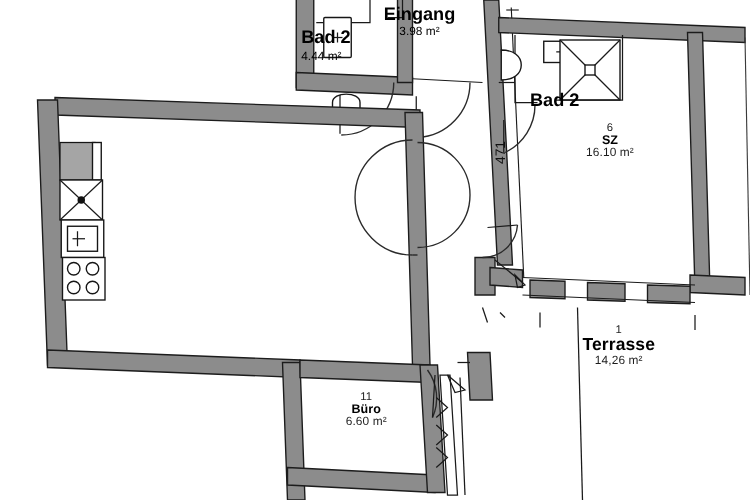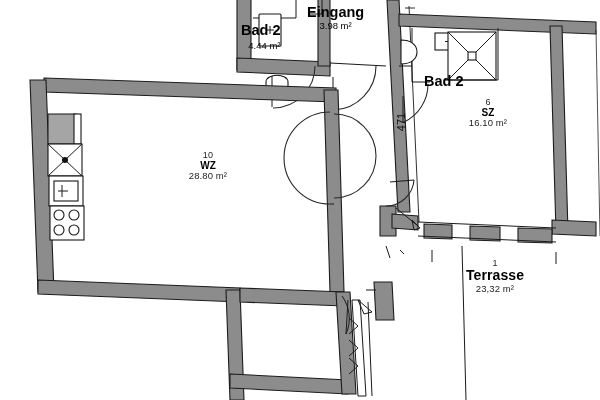--- a/index.html
+++ b/index.html
@@ -297,46 +297,46 @@
 
     <g>
       <path class="wall" d="M 374 282 L 392 282 L 394 320 L 376 320 Z"></path>
       <path class="thin" d="M 366 290 L 376 290"></path>
     </g>
 
   </svg>
 
   <div class="inline-label" style="left:241px; top:22px;">
     <div class="inline-name">Bad 2</div>
-    <div class="inline-area" style="text-align:right; margin-top:2px;">4.44 m²</div>
+    <div class="inline-area" style="text-align:left; margin-top:2px;">4.44 m²</div>
   </div>
 
   <div class="inline-label" style="left:307px; top:4px;">
     <div class="inline-name">Eingang</div>
     <div class="inline-area" style="text-align:center; margin-top:0;">3.98 m²</div>
   </div>
 
   <div class="inline-label" style="left:424px; top:73px;">
     <div class="inline-name">Bad 2</div>
   </div>
 
   <div class="room-label" style="left:443px; top:97px; width:90px;">
     <div class="rl-num">6</div>
     <div class="rl-name">SZ</div>
     <div class="rl-area">16.10 m²</div>
   </div>
 
-  <div class="room-label" style="left:163px; top:150px; width:90px;">
-    <div class="rl-num">10</div>
-    <div class="rl-name">WZ</div>
-    <div class="rl-area">28.80 m²</div>
-  </div>
 
   <div class="room-label" style="left:440px; top:258px; width:110px;">
     <div class="rl-num">1</div>
     <div class="rl-name small">Terrasse</div>
-    <div class="rl-area">23,32 m²</div>
-  </div>
-
+    <div class="rl-area">14,26 m²</div>
+  </div>
+
+  <div class="room-label" style="left:253px; top:312px; width:80px;">
+    <div class="rl-num">11</div>
+    <div class="rl-name">Büro</div>
+    <div class="rl-area">6.60 m²</div>
+  </div>
 
   <div class="dim-text" style="left:392px; top:116px;">471</div>
 
 </div>
 
 </body></html>

